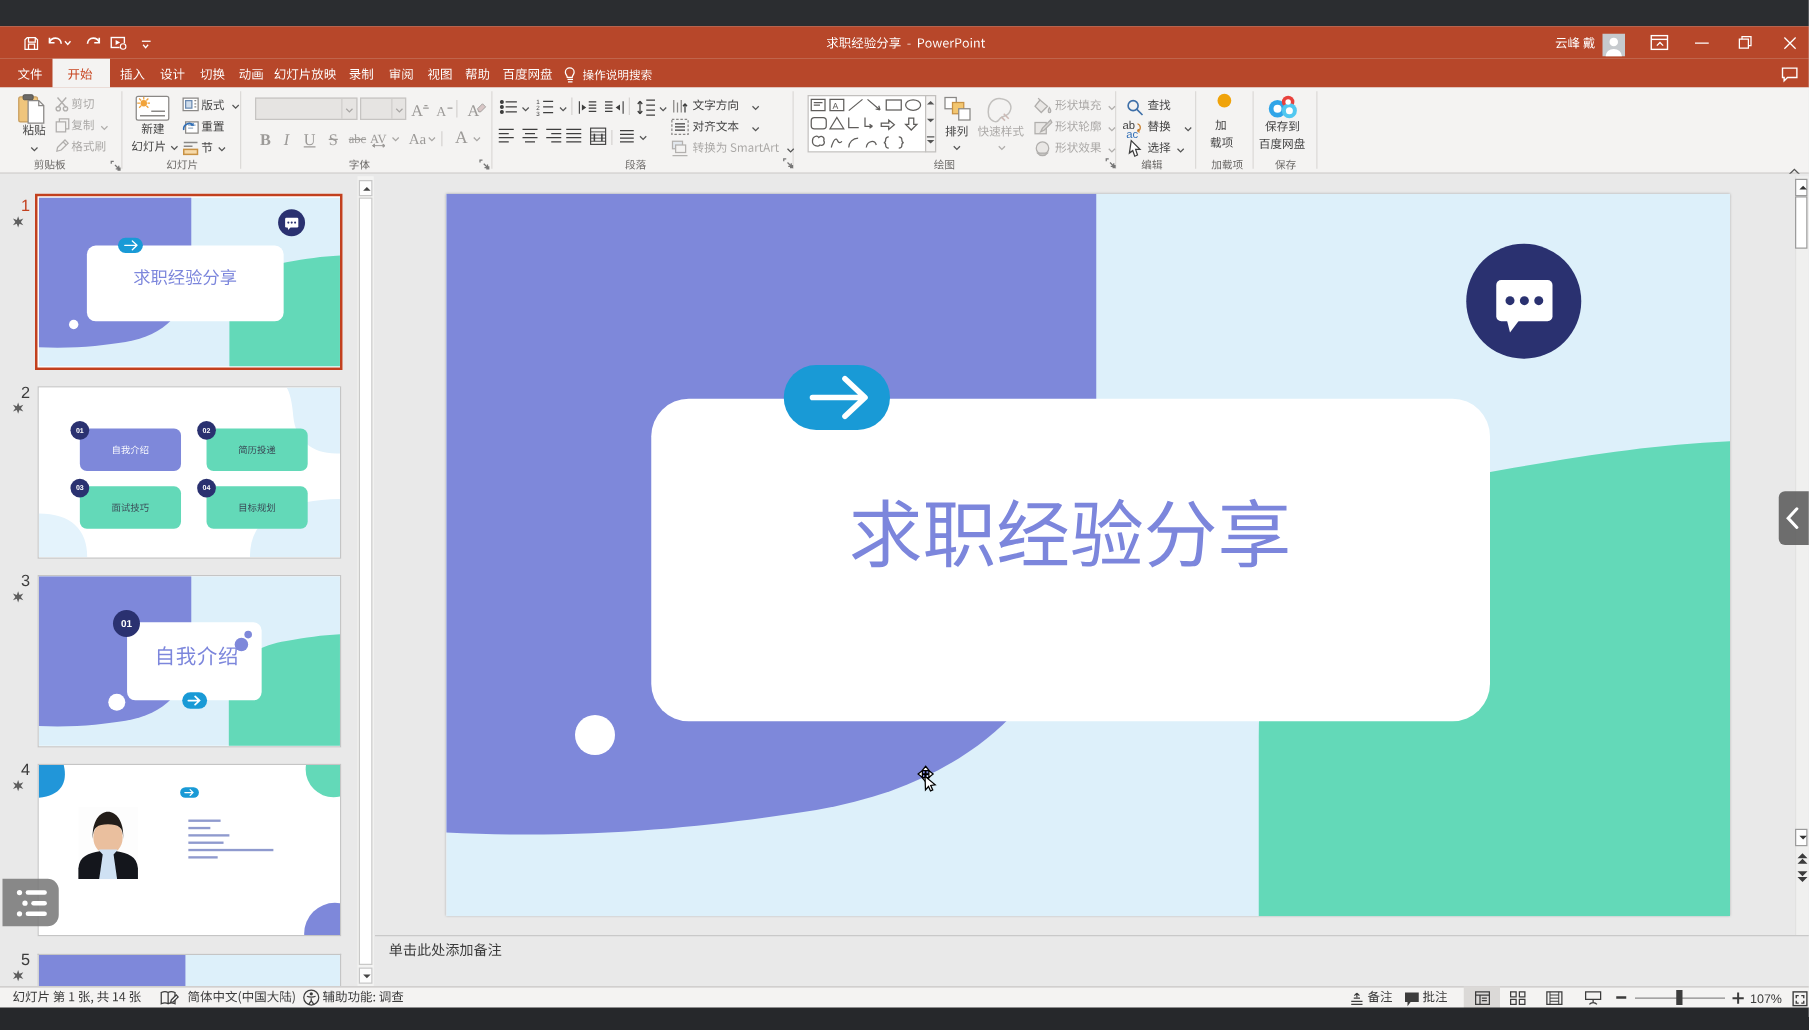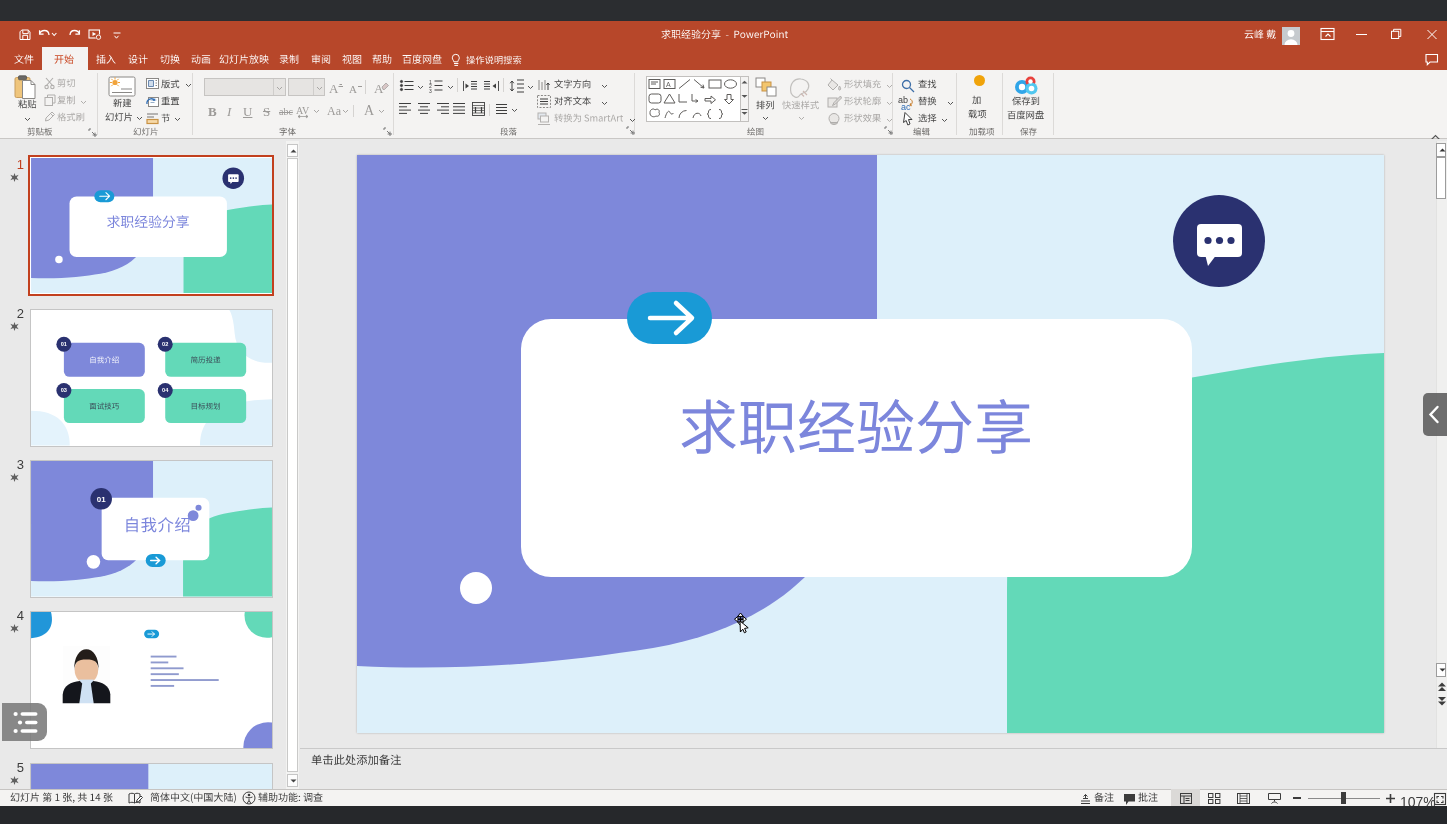--- a/index.html
+++ b/index.html
@@ -747,18 +747,18 @@
     </svg>
 <svg class="t" style="left:1268px;top:793px" width="13" height="11" fill="none" stroke="#3c3c3c" stroke-width="1">
 <path d="M0.5 0.5 h12 v6 h-12 z M6.5 6.5 v2 M3.5 10.5 c1.5-2 4.5-2 6 0"></path>
     </svg>
 <div class="abs" style="left:1293px;top:797px;width:8px;height:1.5px;background:#3c3c3c"></div>
 <div class="abs" style="left:1308px;top:797.5px;width:72px;height:1px;background:#8a8a8a"></div>
 <div class="abs" style="left:1341px;top:792px;width:5px;height:12px;background:#3c3c3c"></div>
 <svg class="t" style="left:1385px;top:792.5px" width="11" height="11" stroke="#3c3c3c" stroke-width="1.6">
       <path d="M5.5 1 v9 M1 5.5 h9"></path>
     </svg>
-<div class="abs" style="left:1400px;top:793.5px;font-size:14px;color:#3c3c3c;font-family:'Liberation Sans'">107%</div>
+<div class="abs" style="left:1400px;top:793.5px;font-size:10px;color:#3c3c3c;font-family:'Liberation Sans'">107%</div>
 <svg class="t" style="left:1434px;top:792.5px" width="12" height="12" fill="none" stroke="#3c3c3c" stroke-width="1.1">
 <rect x="0.5" y="0.5" width="11" height="11"></rect>
       <path d="M3 5 V3 h2 M9 5 V3 H7 M3 7 v2 h2 M9 7 v2 H7" transform="translate(0,0.5)"></path>
     </svg>
 <div class="abs" style="left:0;top:806px;width:1447px;height:18px;background:#26282b"></div>
 </div>
 </body></html>

